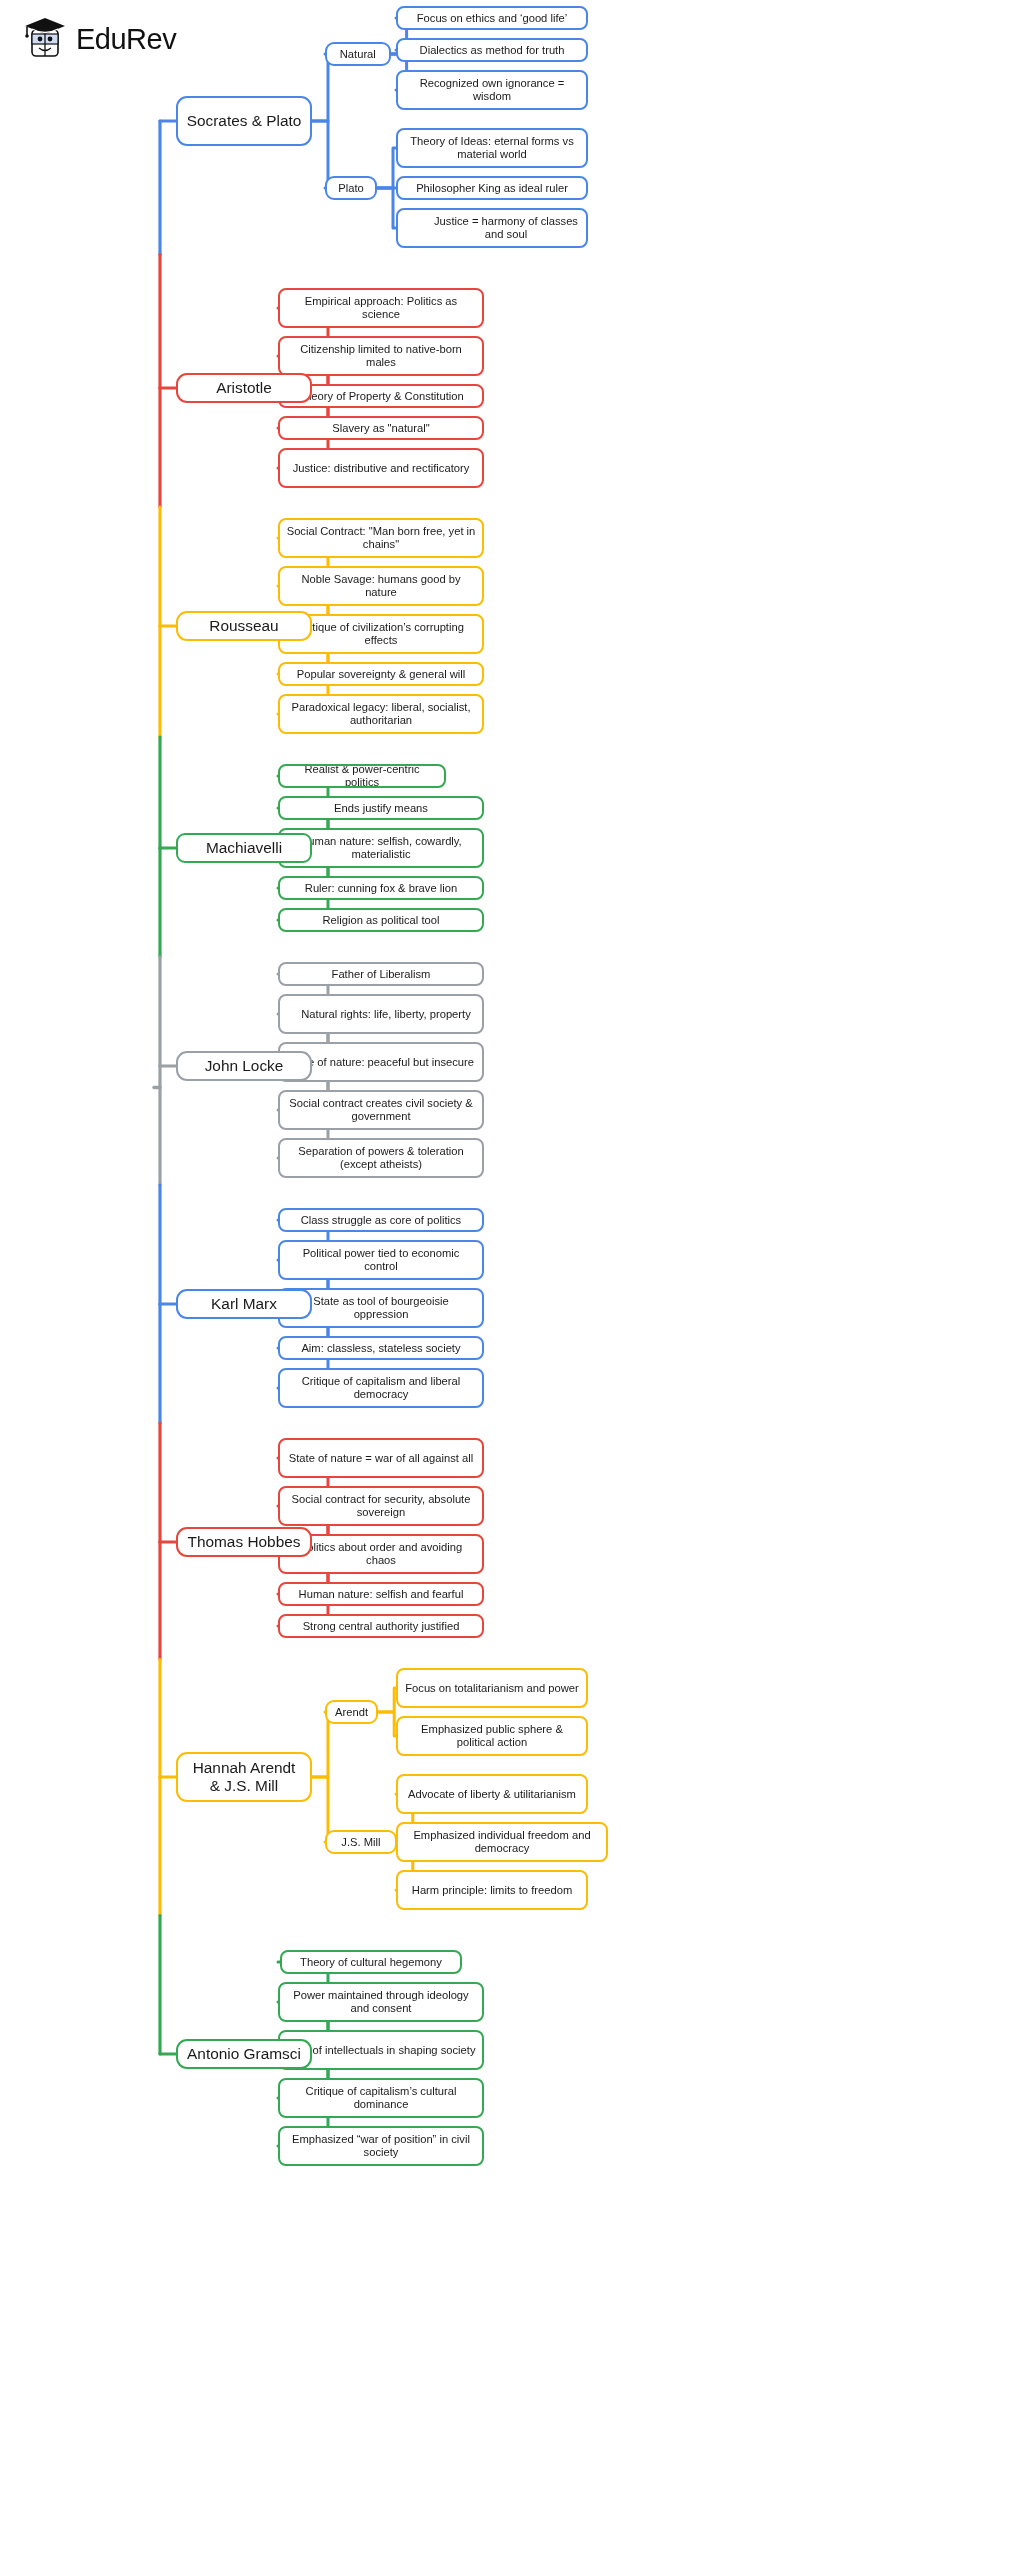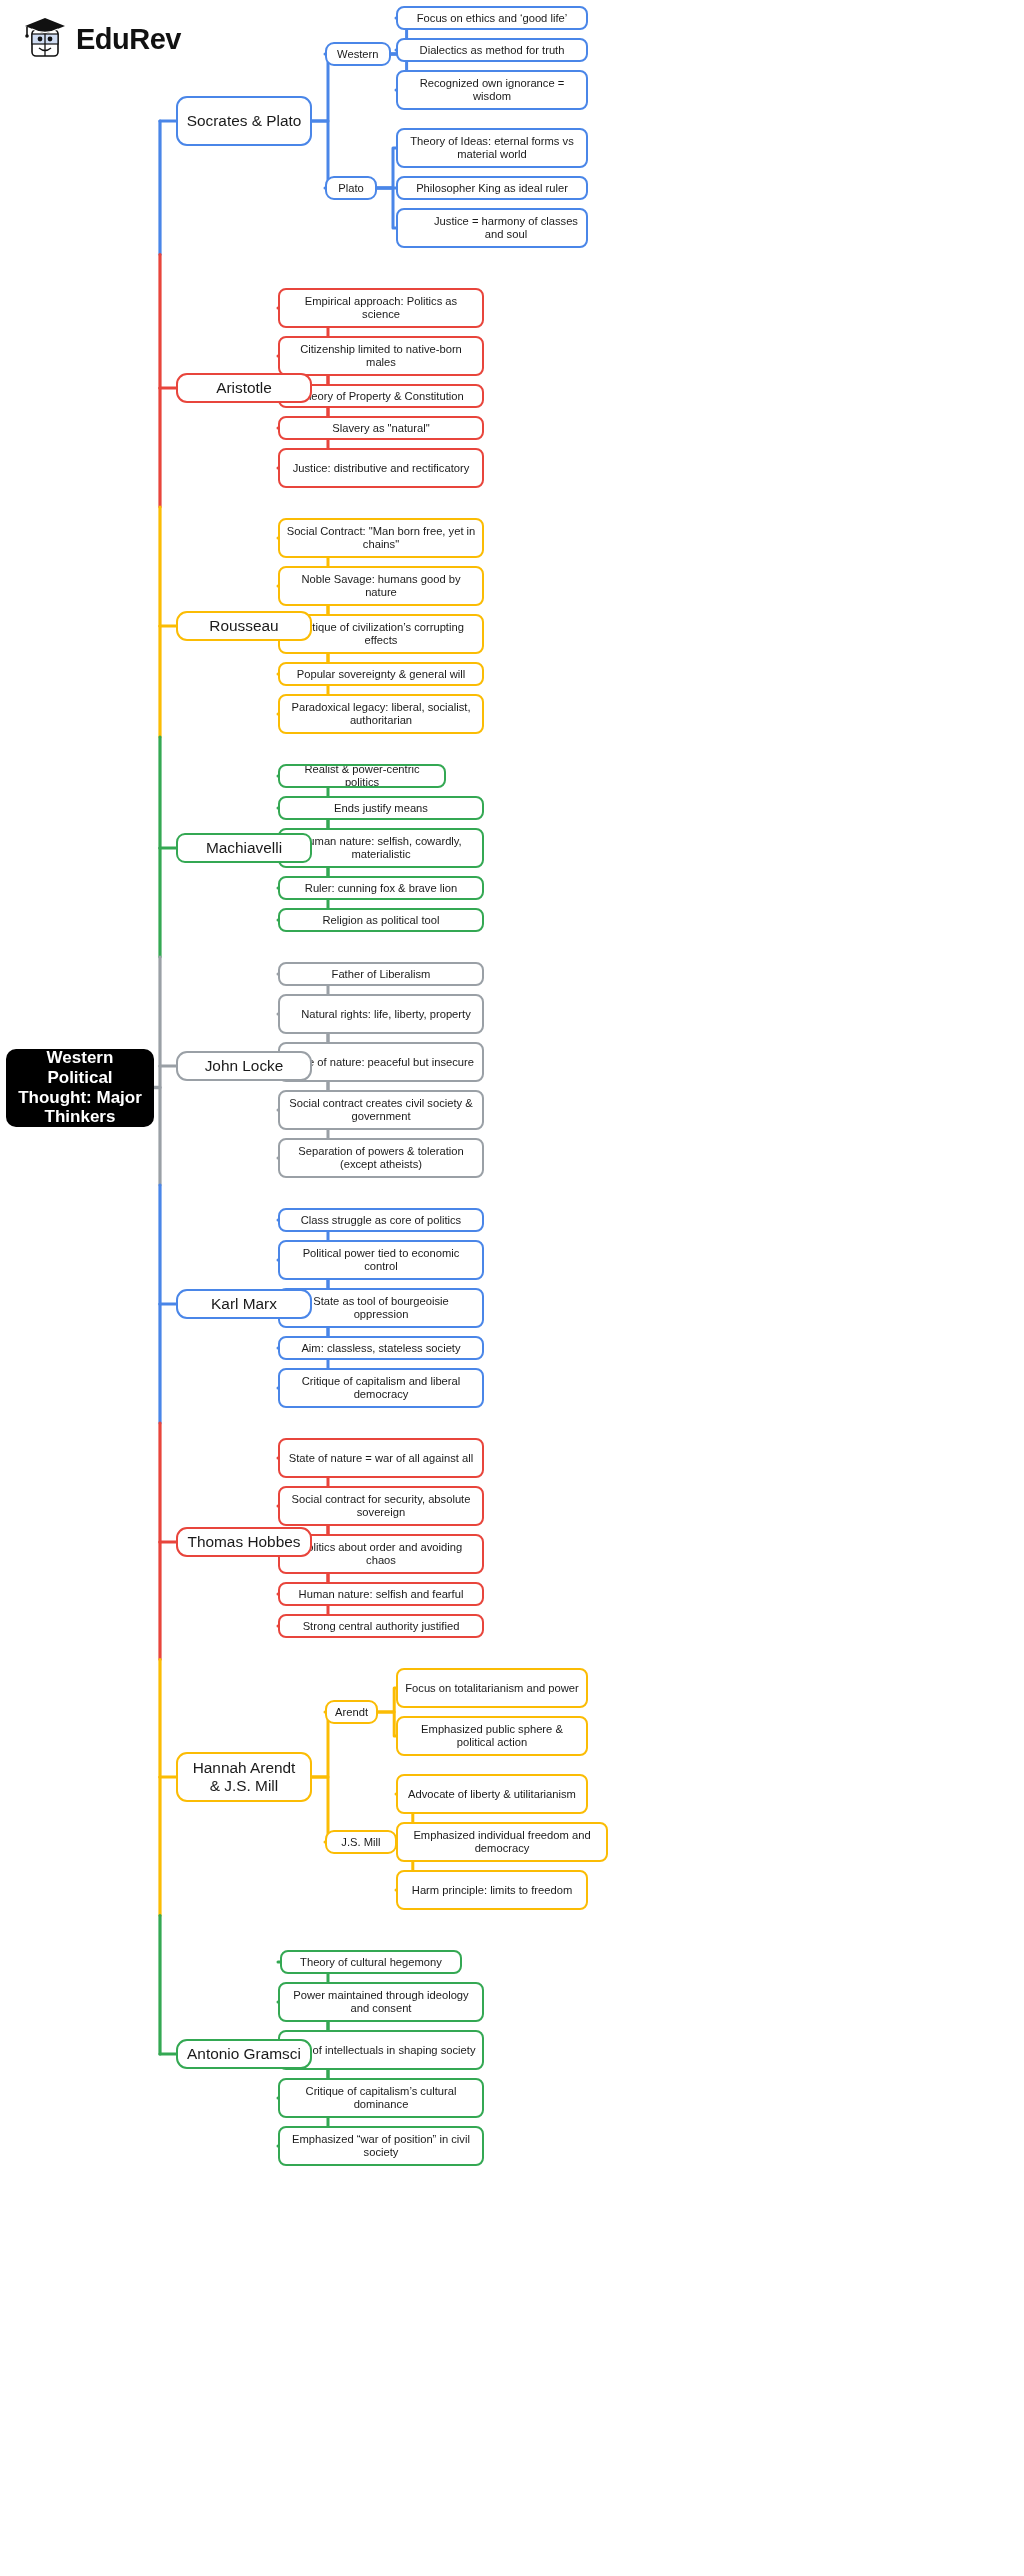--- a/index.html
+++ b/index.html
@@ -18,21 +18,21 @@
   }
   
   #logo {
     position: absolute;
     left: 22px; top: 12px;
     display: flex; align-items: center; gap: 8px;
     height: 54px;
   }
   #logo .mark { position: relative; width: 46px; height: 44px; }
   #logo .wordmark {
-    font-size: 29px; font-weight: bold; color: #111111;
+    font-size: 29px; font-weight: normal; color: #111111;
     letter-spacing: -0.5px; line-height: 1;
   }
   
   #wires { position: absolute; left: 0; top: 0; width: 1024px; height: 2576px; }
   
   .node {
     position: absolute;
     display: flex; align-items: center; justify-content: center;
     text-align: center;
     background: #ffffff;
@@ -151,21 +151,21 @@
       <path d="M 160 1423 V 1542" fill="none" stroke="#e8453c" stroke-width="3.2" stroke-linecap="round" stroke-linejoin="round"></path>
       <path d="M 160 1542 V 1659.5" fill="none" stroke="#e8453c" stroke-width="3.2" stroke-linecap="round" stroke-linejoin="round"></path>
       <path d="M 160 1659.5 V 1777" fill="none" stroke="#fbbc04" stroke-width="3.2" stroke-linecap="round" stroke-linejoin="round"></path>
       <path d="M 160 1777 V 1915.5" fill="none" stroke="#fbbc04" stroke-width="3.2" stroke-linecap="round" stroke-linejoin="round"></path>
       <path d="M 160 1915.5 V 2054" fill="none" stroke="#34a853" stroke-width="3.2" stroke-linecap="round" stroke-linejoin="round"></path>
     </svg>
 
 <div class="node lvl3" style="left: 396px; top: 6px; width: 192px; height: 24px; font-size: 11.2px; border-color: rgb(74, 134, 232);">Focus on ethics and ‘good life’</div>
     <div class="node lvl3" style="left: 396px; top: 38px; width: 192px; height: 24px; font-size: 11.2px; border-color: rgb(74, 134, 232);">Dialectics as method for truth</div>
     <div class="node lvl3" style="left: 396px; top: 70px; width: 192px; height: 40px; font-size: 11.2px; border-color: rgb(74, 134, 232);">Recognized own ignorance = wisdom</div>
-    <div class="node lvl2" style="left: 325px; top: 42px; width: 65.6px; height: 24px; font-size: 11.2px; border-color: rgb(74, 134, 232);">Western</div>
+    <div class="node lvl2" style="left: 325px; top: 42px; width: 65.6px; height: 24px; font-size: 11.2px; border-color: rgb(74, 134, 232);">Natural</div>
     <div class="node lvl3" style="left: 396px; top: 128px; width: 192px; height: 40px; font-size: 11.2px; border-color: rgb(74, 134, 232);">Theory of Ideas: eternal forms vs material world</div>
     <div class="node lvl3" style="left: 396px; top: 176px; width: 192px; height: 24px; font-size: 11.2px; border-color: rgb(74, 134, 232);">Philosopher King as ideal ruler</div>
     <div class="node lvl3" style="left: 396px; top: 208px; width: 192px; height: 40px; font-size: 11.2px; border-color: rgb(74, 134, 232); padding-left: 34px;">Justice = harmony of classes and soul</div>
     <div class="node lvl2" style="left: 325px; top: 176px; width: 52px; height: 24px; font-size: 11.2px; border-color: rgb(74, 134, 232);">Plato</div>
     <div class="node lvl1" style="left: 176px; top: 96px; width: 136px; height: 50px; font-size: 15.4px; border-color: rgb(74, 134, 232);">Socrates &amp; Plato</div>
     <div class="node lvl3" style="left: 278px; top: 288px; width: 206px; height: 40px; font-size: 11.2px; border-color: rgb(232, 69, 60);">Empirical approach: Politics as science</div>
     <div class="node lvl3" style="left: 278px; top: 336px; width: 206px; height: 40px; font-size: 11.2px; border-color: rgb(232, 69, 60);">Citizenship limited to native-born males</div>
     <div class="node lvl3" style="left: 278px; top: 384px; width: 206px; height: 24px; font-size: 11.2px; border-color: rgb(232, 69, 60);">Theory of Property &amp; Constitution</div>
     <div class="node lvl3" style="left: 278px; top: 416px; width: 206px; height: 24px; font-size: 11.2px; border-color: rgb(232, 69, 60);">Slavery as "natural"</div>
     <div class="node lvl3" style="left: 278px; top: 448px; width: 206px; height: 40px; font-size: 11.2px; border-color: rgb(232, 69, 60);">Justice: distributive and rectificatory</div>
@@ -207,14 +207,13 @@
     <div class="node lvl3" style="left: 396px; top: 1822px; width: 212px; height: 40px; font-size: 11.2px; border-color: rgb(251, 188, 4);">Emphasized individual freedom and democracy</div>
     <div class="node lvl3" style="left: 396px; top: 1870px; width: 192px; height: 40px; font-size: 11.2px; border-color: rgb(251, 188, 4);">Harm principle: limits to freedom</div>
     <div class="node lvl2" style="left: 325px; top: 1830px; width: 71.8px; height: 24px; font-size: 11.2px; border-color: rgb(251, 188, 4);">J.S. Mill</div>
     <div class="node lvl1" style="left: 176px; top: 1752px; width: 136px; height: 50px; font-size: 15.4px; border-color: rgb(251, 188, 4);">Hannah Arendt &amp; J.S. Mill</div>
     <div class="node lvl3" style="left: 280px; top: 1950px; width: 182px; height: 24px; font-size: 11.2px; border-color: rgb(52, 168, 83);">Theory of cultural hegemony</div>
     <div class="node lvl3" style="left: 278px; top: 1982px; width: 206px; height: 40px; font-size: 11.2px; border-color: rgb(52, 168, 83);">Power maintained through ideology and consent</div>
     <div class="node lvl3" style="left: 278px; top: 2030px; width: 206px; height: 40px; font-size: 11.2px; border-color: rgb(52, 168, 83);">Role of intellectuals in shaping society</div>
     <div class="node lvl3" style="left: 278px; top: 2078px; width: 206px; height: 40px; font-size: 11.2px; border-color: rgb(52, 168, 83);">Critique of capitalism’s cultural dominance</div>
     <div class="node lvl3" style="left: 278px; top: 2126px; width: 206px; height: 40px; font-size: 11.2px; border-color: rgb(52, 168, 83);">Emphasized “war of position” in civil society</div>
     <div class="node lvl1" style="left: 176px; top: 2039px; width: 136px; height: 30px; font-size: 15.4px; border-color: rgb(52, 168, 83);">Antonio Gramsci</div>
-    <div class="node root" style="left: 6px; top: 1048.5px; width: 148px; height: 78px; font-size: 17px;">Western Political Thought: Major Thinkers</div>
   </div>
 
 </body></html>

